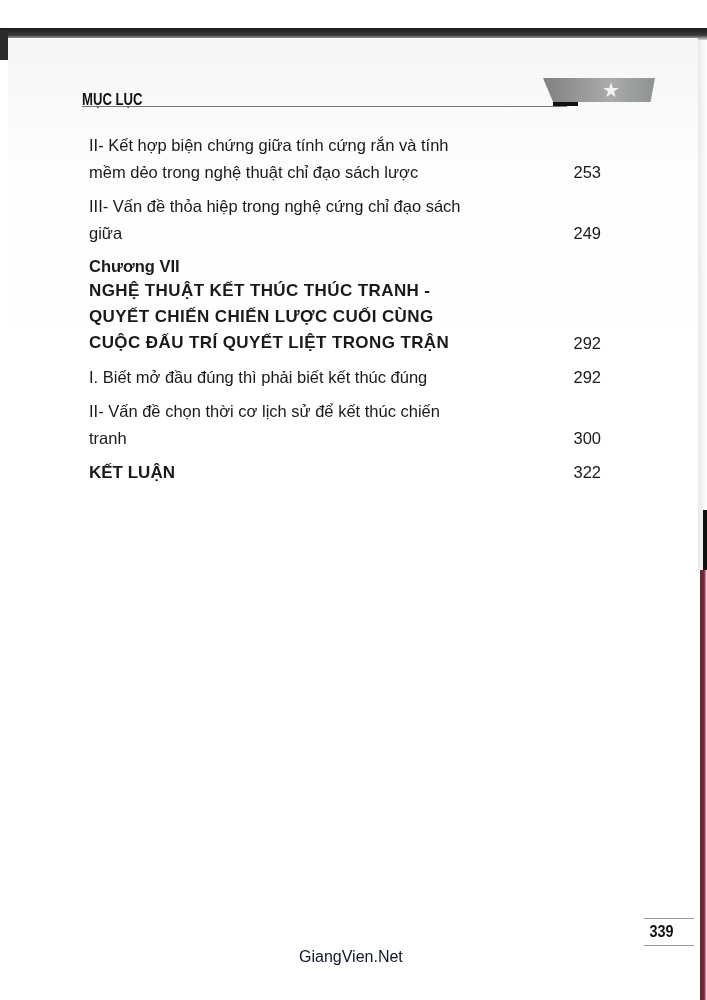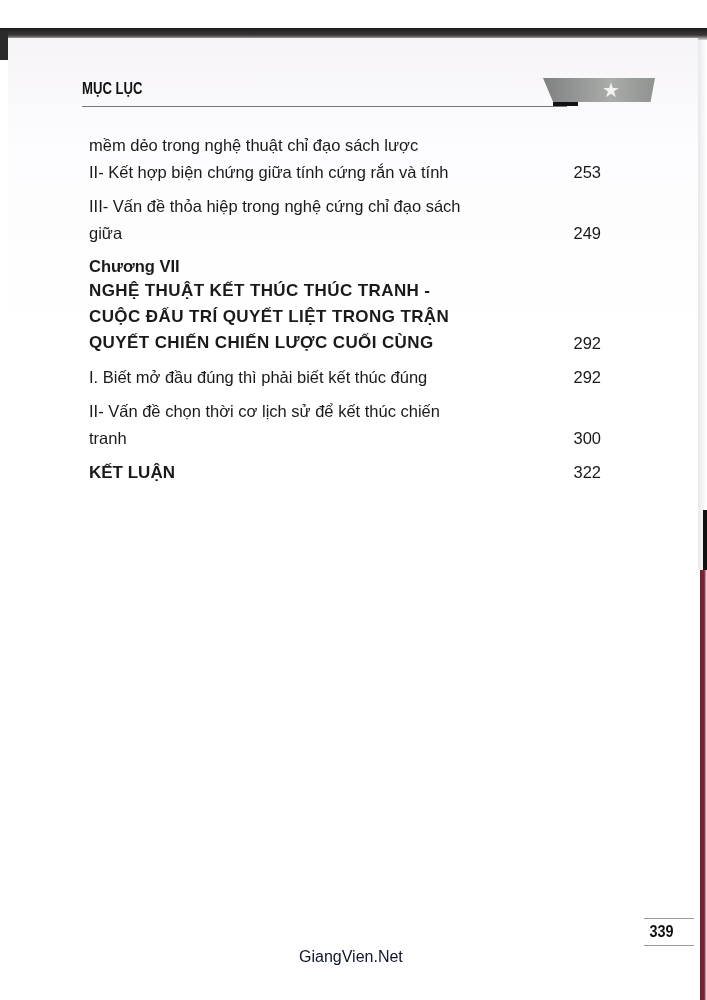--- a/index.html
+++ b/index.html
@@ -46,21 +46,21 @@
     }
     .right-edge-black {
       position: absolute;
       left: 703px; top: 510px;
       width: 4px; height: 70px;
       background: #111;
     }
 
     .header {
       position: absolute;
-      left: 82px; top: 80px;
+      left: 82px; top: 91px;
       width: 470px;
     }
     .header-title {
       font-family: "Liberation Sans", sans-serif;
       font-weight: bold;
       font-size: 16px;
       letter-spacing: 0px;
       color: #111;
       transform: scaleX(0.82);
       transform-origin: left;
@@ -199,36 +199,36 @@
   <span class="header-title">MỤC LỤC</span>
 </div>
 <div class="header-rule"></div>
 <div class="header-badge"></div>
 <div class="header-badge-bar"></div>
 <div class="star-icon">★</div>
 
 <div class="toc">
 
   <div class="entry">
+    <span class="line">II- Kết hợp biện chứng giữa tính cứng rắn và tính</span>
     <span class="line">mềm dẻo trong nghệ thuật chỉ đạo sách lược</span>
-    <span class="line">II- Kết hợp biện chứng giữa tính cứng rắn và tính</span>
     <span class="page-num">253</span>
   </div>
 
   <div class="entry">
     <span class="line">III- Vấn đề thỏa hiệp trong nghệ cứng chỉ đạo sách</span>
     <span class="line">giữa</span>
     <span class="page-num">249</span>
   </div>
 
   <div class="chapter">
     <span class="chapter-label">Chương VII</span>
     <span class="chapter-title-line">NGHỆ THUẬT KẾT THÚC THÚC TRANH -</span>
+    <span class="chapter-title-line">QUYẾT CHIẾN CHIẾN LƯỢC CUỐI CÙNG</span>
     <span class="chapter-title-line">CUỘC ĐẤU TRÍ QUYẾT LIỆT TRONG TRẬN</span>
-    <span class="chapter-title-line">QUYẾT CHIẾN CHIẾN LƯỢC CUỐI CÙNG</span>
     <span class="page-num">292</span>
   </div>
 
   <div class="entry">
     <span class="line">I. Biết mở đầu đúng thì phải biết kết thúc đúng</span>
     <span class="page-num">292</span>
   </div>
 
   <div class="entry">
     <span class="line">II- Vấn đề chọn thời cơ lịch sử để kết thúc chiến</span>

